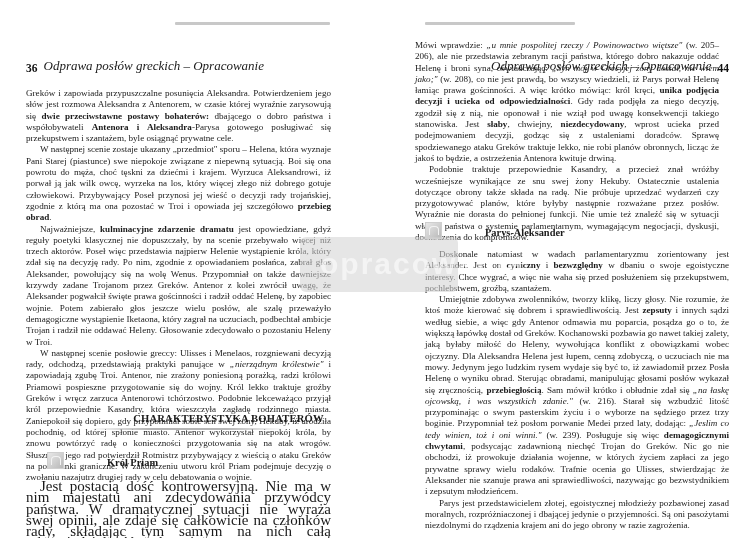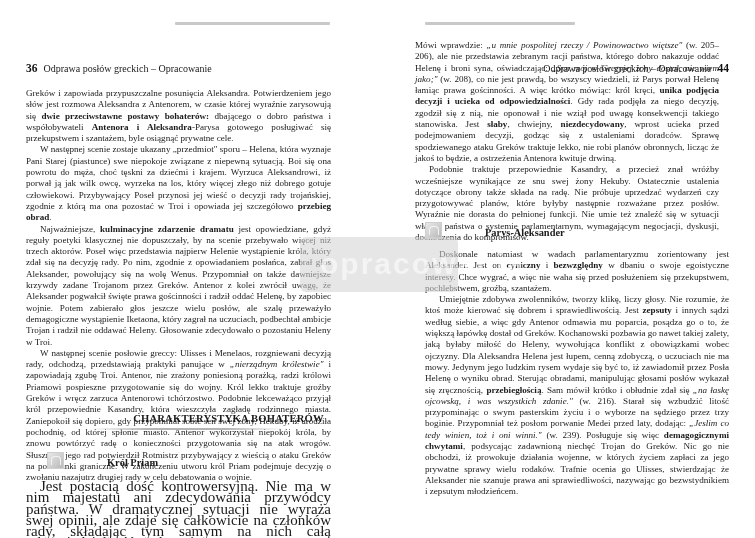--- a/index.html
+++ b/index.html
@@ -9,21 +9,21 @@
     position:relative;
   }
   .page { position:absolute; top:0; height:538px; }
   .page-left { left:0; width:377px; }
   .page-right { left:377px; width:378px; }
 
   .running-head { position:absolute; top:16px; height:14px; display:flex; align-items:flex-end; font-size:8.2px;margin-top:44px; }
   .page-left .running-head { left:26px; }
   .page-right .running-head { right:26px; }
   .page-num { font-weight:bold; font-size:11.5px; color:#111; }
-  .head-title { font-size:10px; margin:0 6px; }
+  .head-title { font-style:italic; font-size:13px; margin:0 6px; }
   .head-rule { position:absolute; top:22px; height:3px; background:#c8c8c8; border-radius:1px; }
   .page-left .head-rule { left:175px; width:155px; }
   .page-right .head-rule { left:48px; width:150px; }
 
   .text { position:absolute; font-size:9.1px; line-height:11.3px; text-align:justify; }
   .page-left .text { left:26px; width:305px; top:40px;margin-top:48px; }
   .page-right .text { left:38px; width:304px; top:40px; }
   .text p { margin:0; text-indent:0; }
   .text p.ind { text-indent:14px; }
   b { font-weight:bold; }
@@ -86,18 +86,19 @@
       <p class="ind"><span>Podobnie traktuje przepowiednie Kasandry, a przecież znał wróżby wcześniejsze wynikające ze snu swej żony Hekuby. Ostatecznie ustalenia dotyczące obrony także składa na radę. Nie próbuje uprzedzać wydarzeń czy przygotowywać planów, które byłyby następnie rozważane przez posłów. Wyraźnie nie dorasta do pełnionej funkcji. Nie umie też znaleźć się w sytuacji władcy państwa o systemie parlamentarnym, wymagającym negocjacji, dyskusji, dochodzenia do kompromisów.</span></p>
     </div>
 
   <div class="subhead sub-parys">
     <span class="icon"></span>
     <span class="label">Parys-Aleksander</span>
   </div>
   <div class="parys-text">
       <p class="ind"><span>Doskonale natomiast w wadach parlamentaryzmu zorientowany jest Aleksander. Jest on </span><b>cyniczny</b><span> i </span><b>bezwzględny</b><span> w dbaniu o swoje egoistyczne interesy. Chce wygrać, a więc nie waha się przed posłużeniem się przekupstwem, pochlebstwem, groźbą, szantażem.</span></p>
       <p class="ind"><span>Umiejętnie zdobywa zwolenników, tworzy klikę, liczy głosy. Nie rozumie, że ktoś może kierować się dobrem i sprawiedliwością. Jest </span><b>zepsuty</b><span> i innych sądzi według siebie, a więc gdy Antenor odmawia mu poparcia, posądza go o to, że większą łapówkę dostał od Greków. Kochanowski pozbawia go nawet takiej zalety, jaką byłaby miłość do Heleny, wywołująca konflikt z obowiązkami wobec ojczyzny. Dla Aleksandra Helena jest łupem, cenną zdobyczą, o uczuciach nie ma mowy. Jedynym jego ludzkim rysem wydaje się być to, iż zawiadomił przez Posła Helenę o wyniku obrad. Sterując obradami, manipulując głosami posłów wykazał się zręcznością, </span><b>przebiegłością</b><span>. Sam mówił krótko i obłudnie zdał się </span><i>„na łaskę ojcowską, i was wszystkich zdanie."</i><span> (w. 216). Starał się wzbudzić litość przypominając o swym pasterskim życiu i o wyborze na sędziego przez trzy boginie. Przypomniał też posłom porwanie Medei przed laty, dodając: </span><i>„Jeslim co tedy winien, toż i oni winni."</i><span> (w. 239). Posługuje się więc </span><b>demagogicznymi chwytami</b><span>, podsycając zadawnioną niechęć Trojan do Greków. Nic go nie obchodzi, iż prowokuje działania wojenne, w których życiem zapłaci za jego prywatne sprawy wielu rodaków. Trafnie ocenia go Ulisses, stwierdzając że Aleksander nie szanuje prawa ani sprawiedliwości, nazywając go bezwstydnikiem i zepsutym młodzieńcem.</span></p>
+      <p class="ind"><span>Parys jest przedstawicielem złotej, egoistycznej młodzieży pozbawionej zasad moralnych, rozpróżniaczonej i dbającej jedynie o przyjemności. Są oni pasożytami niezdolnymi do rządzenia krajem ani do jego obrony w razie zagrożenia.</span></p>
     </div>
 </div>
 
 <div class="watermark">
   <span>opracowania</span>
 </div>
 
 </body></html>

